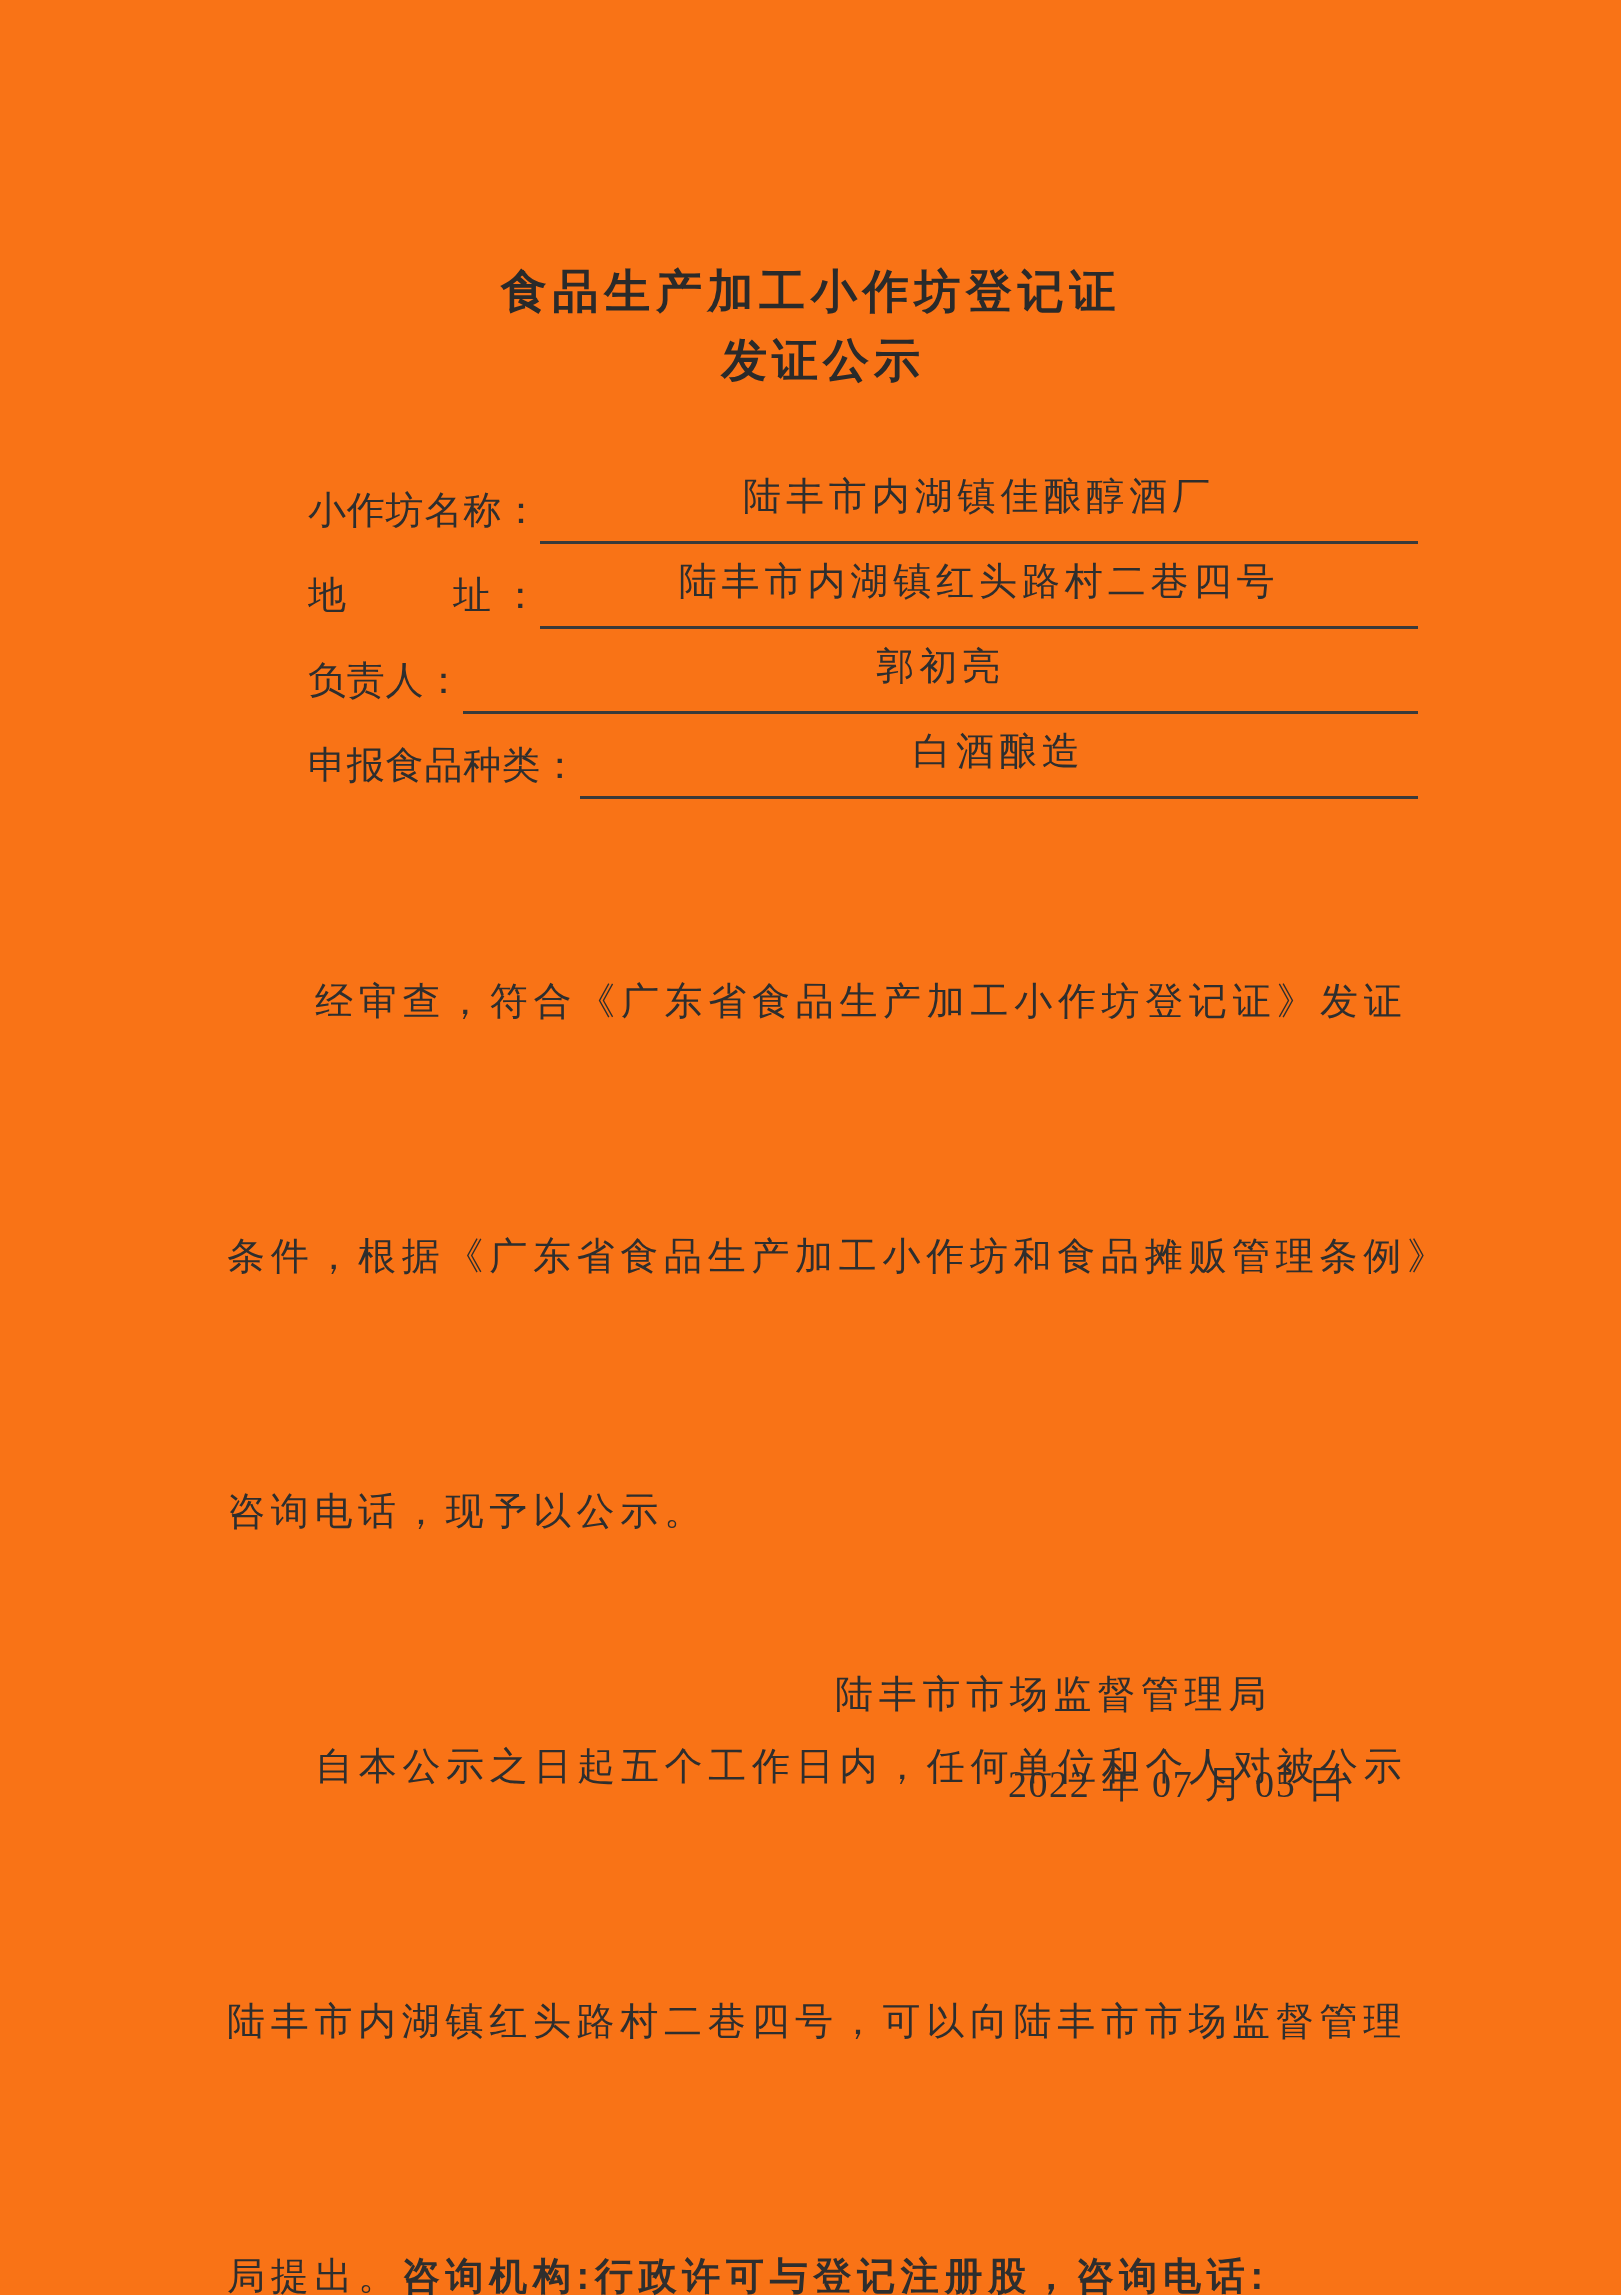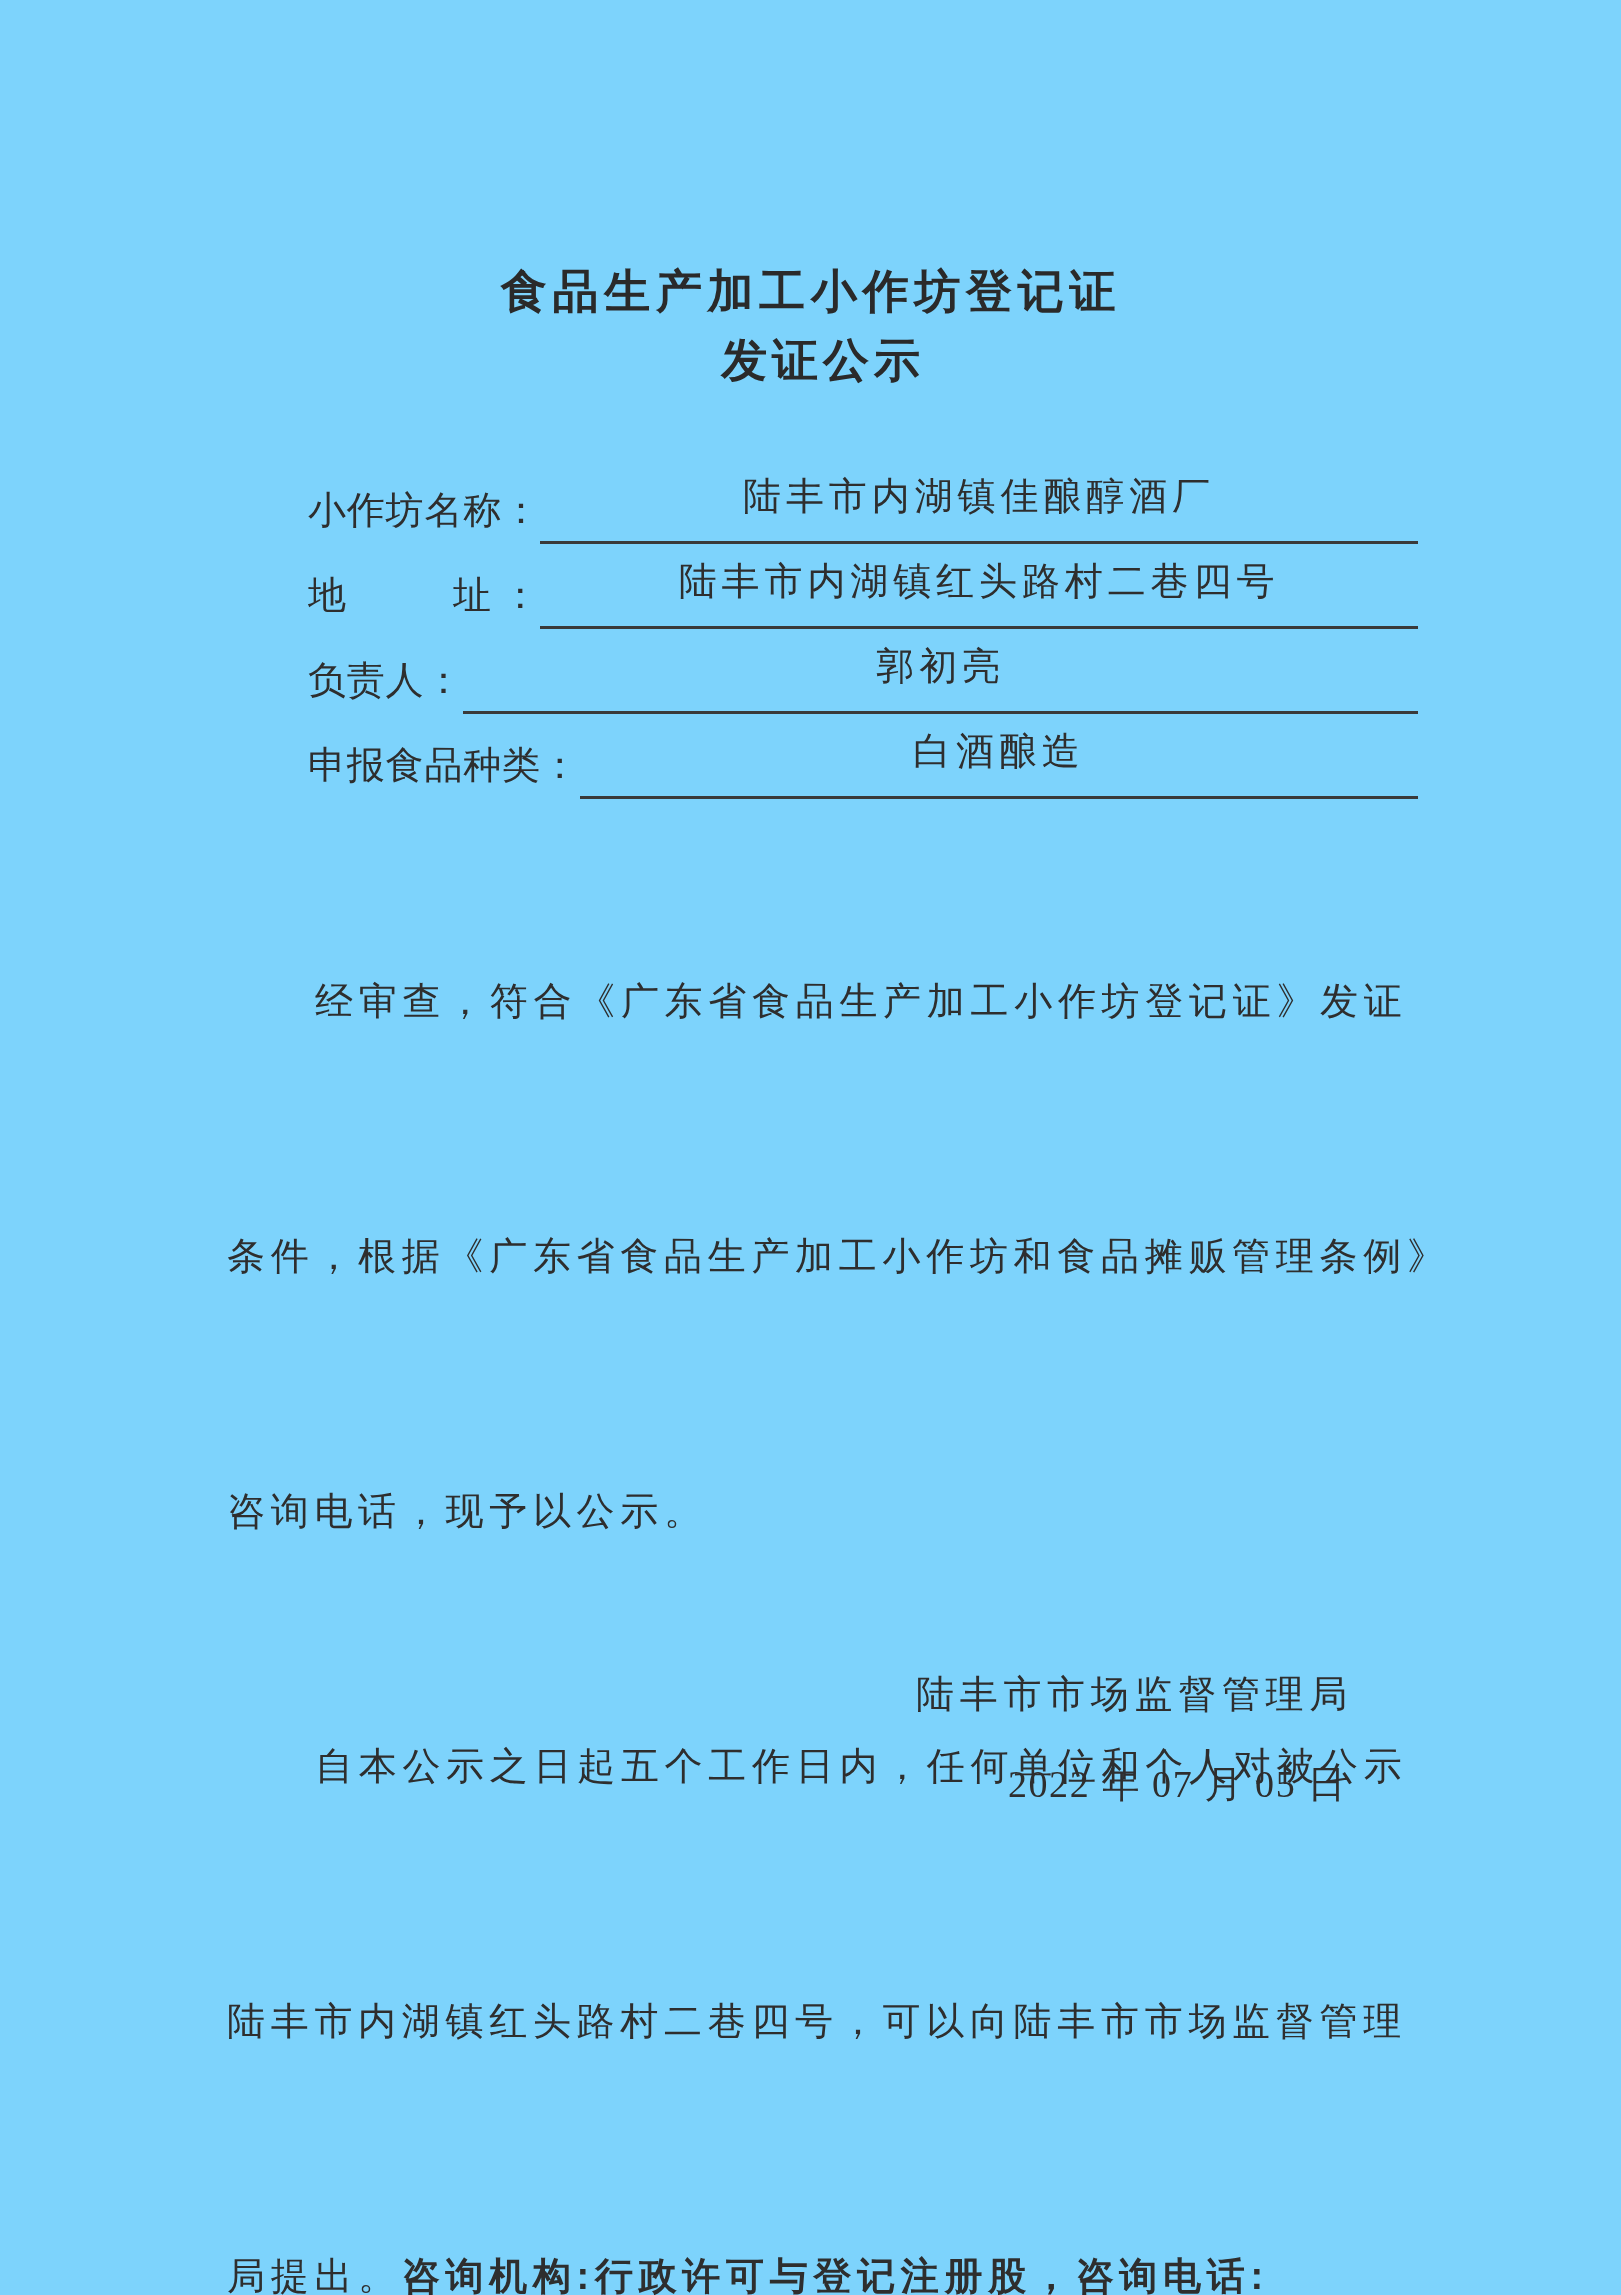--- a/index.html
+++ b/index.html
@@ -2,21 +2,21 @@
 <html style="font-size:13px"><head>
 <meta charset="utf-8">
 <style>
   html, body { margin: 0; padding: 0; }
   body { background: #e8e8e8; }
   .page {
     position: relative;
     width: 1622px;
     height: 2295px;
     margin: 0 auto;
-    background: #7dd3fc;
+    background: #f97316;
     color: #2e2e2e;
     font-family: "Liberation Serif", serif;
     overflow: hidden;
   }
   
   .title {
     position: absolute;
     top: 263px; left: 0; width: 100%;
     text-align: center;
     font-family: "Liberation Sans", sans-serif;
@@ -82,23 +82,23 @@
   .indent { text-indent: 88px; }
   .bold-seg {
     font-weight: 700;
     font-family: "Liberation Sans", sans-serif;
     letter-spacing: 5.7px;
   }
   
   .sig-org {
     position: absolute;
     top: 1668px;
-    left: 846px;
+    left: 800px;
     width: 507px;
-    text-align: right;
+    text-align: center;
     font-size: 38px;
     line-height: 52px;
     letter-spacing: 5.7px;
     white-space: pre;
   }
   .sig-date {
     position: absolute;
     top: 1758px;
     left: 840px;
     width: 507px;

